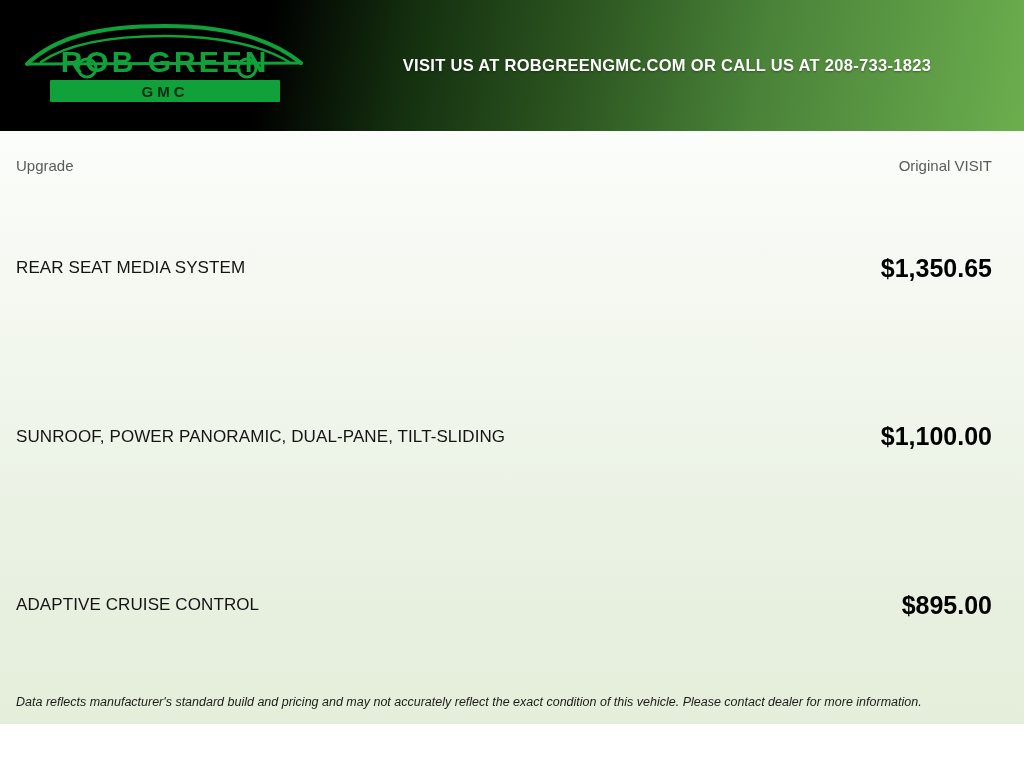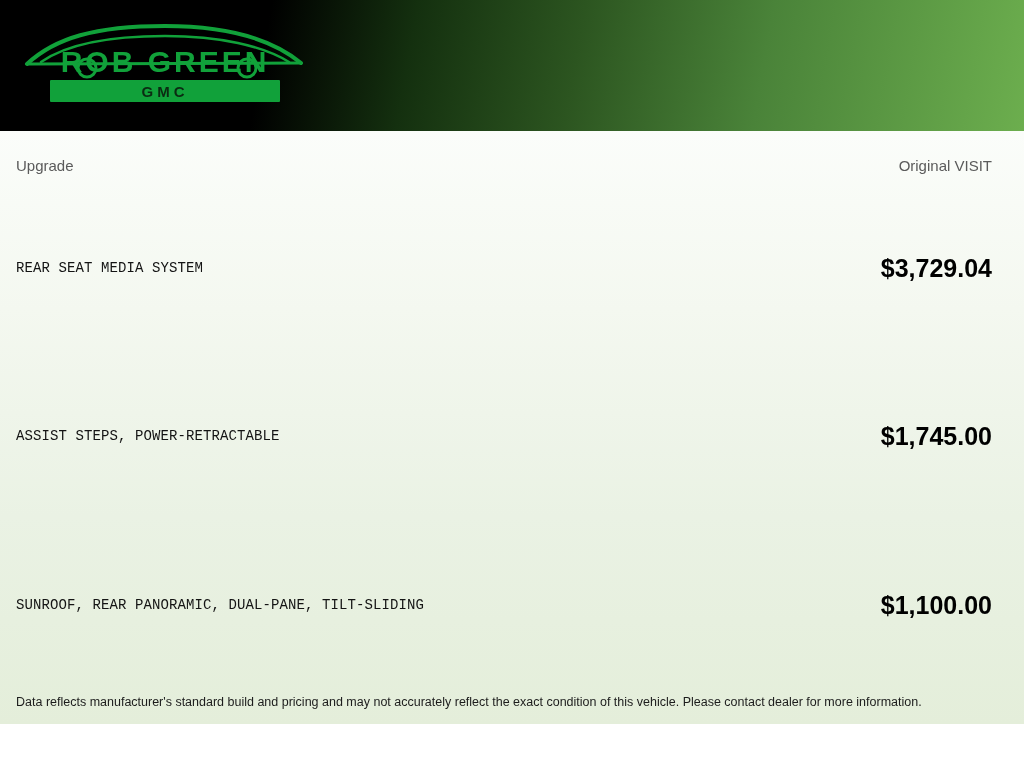--- a/index.html
+++ b/index.html
@@ -90,37 +90,37 @@
   .row {
     flex: 1;
     display: flex;
     align-items: center;
     justify-content: space-between;
     padding: 0 32px 0 16px;
     box-sizing: border-box;
     min-height: 100px;
   }
   .row-name {
-    font-size: 14px;
+    font-size: 17px;
     color: #141414;
     line-height: 1.22;
     max-width: 640px;
     letter-spacing: 0.1px;
-    font-family: Liberation Mono, monospace;
   }
   .row-price {
     font-size: 25px;
     font-weight: bold;
     color: #000000;
     white-space: nowrap;
     text-align: right;
   }
 
   .disclaimer {
     font-size: 12.5px;
+    font-style: italic;
     color: #1c1c1c;
     padding: 4px 16px 14px 16px;
     box-sizing: border-box;
     line-height: 1.3;
   }
   .footer-strip {
     height: 44px;
     width: 100%;
     background: #ffffff;
   }
@@ -142,46 +142,47 @@
         <circle cx="72" cy="52" r="9" fill="none" stroke="#11a13a" stroke-width="3"></circle>
         <circle cx="232" cy="52" r="9" fill="none" stroke="#11a13a" stroke-width="3"></circle>
 
         <text x="150" y="56" text-anchor="middle" font-family="Liberation Sans, sans-serif" font-size="30" font-weight="bold" letter-spacing="3" fill="#11a13a">ROB GREEN</text>
 
         <rect x="35" y="64" width="230" height="22" fill="#11a13a" rx="1"></rect>
         <text x="150" y="81" text-anchor="middle" font-family="Liberation Sans, sans-serif" font-size="15" font-weight="bold" letter-spacing="4" fill="#0b2b12">GMC</text>
       </svg>
     </div>
 
+    <div class="header-tagline">VISIT US AT ROBGREENGMC.COM OR CALL US AT 208-733-1823</div>
   </div>
 
   <div class="content">
 
     <div class="table-head">
       <div class="col-label">Upgrade</div>
       <div class="col-label right">Original VISIT</div>
     </div>
 
     <div class="rows">
 
       <div class="row">
         <div class="row-name">REAR SEAT MEDIA SYSTEM</div>
-        <div class="row-price">$3,729.04</div>
+        <div class="row-price">$1,350.65</div>
+      </div>
+
+
+      <div class="row">
+        <div class="row-name">SUNROOF, POWER PANORAMIC, DUAL-PANE, TILT-SLIDING</div>
+        <div class="row-price">$1,100.00</div>
       </div>
 
       <div class="row">
-        <div class="row-name">ASSIST STEPS, POWER-RETRACTABLE</div>
-        <div class="row-price">$1,745.00</div>
+        <div class="row-name">ADAPTIVE CRUISE CONTROL</div>
+        <div class="row-price">$895.00</div>
       </div>
-
-      <div class="row">
-        <div class="row-name">SUNROOF, REAR PANORAMIC, DUAL-PANE, TILT-SLIDING</div>
-        <div class="row-price">$1,100.00</div>
-      </div>
-
 
 
     </div>
 
     <div class="disclaimer">Data reflects manufacturer's standard build and pricing and may not accurately reflect the exact condition of this vehicle. Please contact dealer for more information.</div>
   </div>
 
   <div class="footer-strip"></div>
 
 </div>

